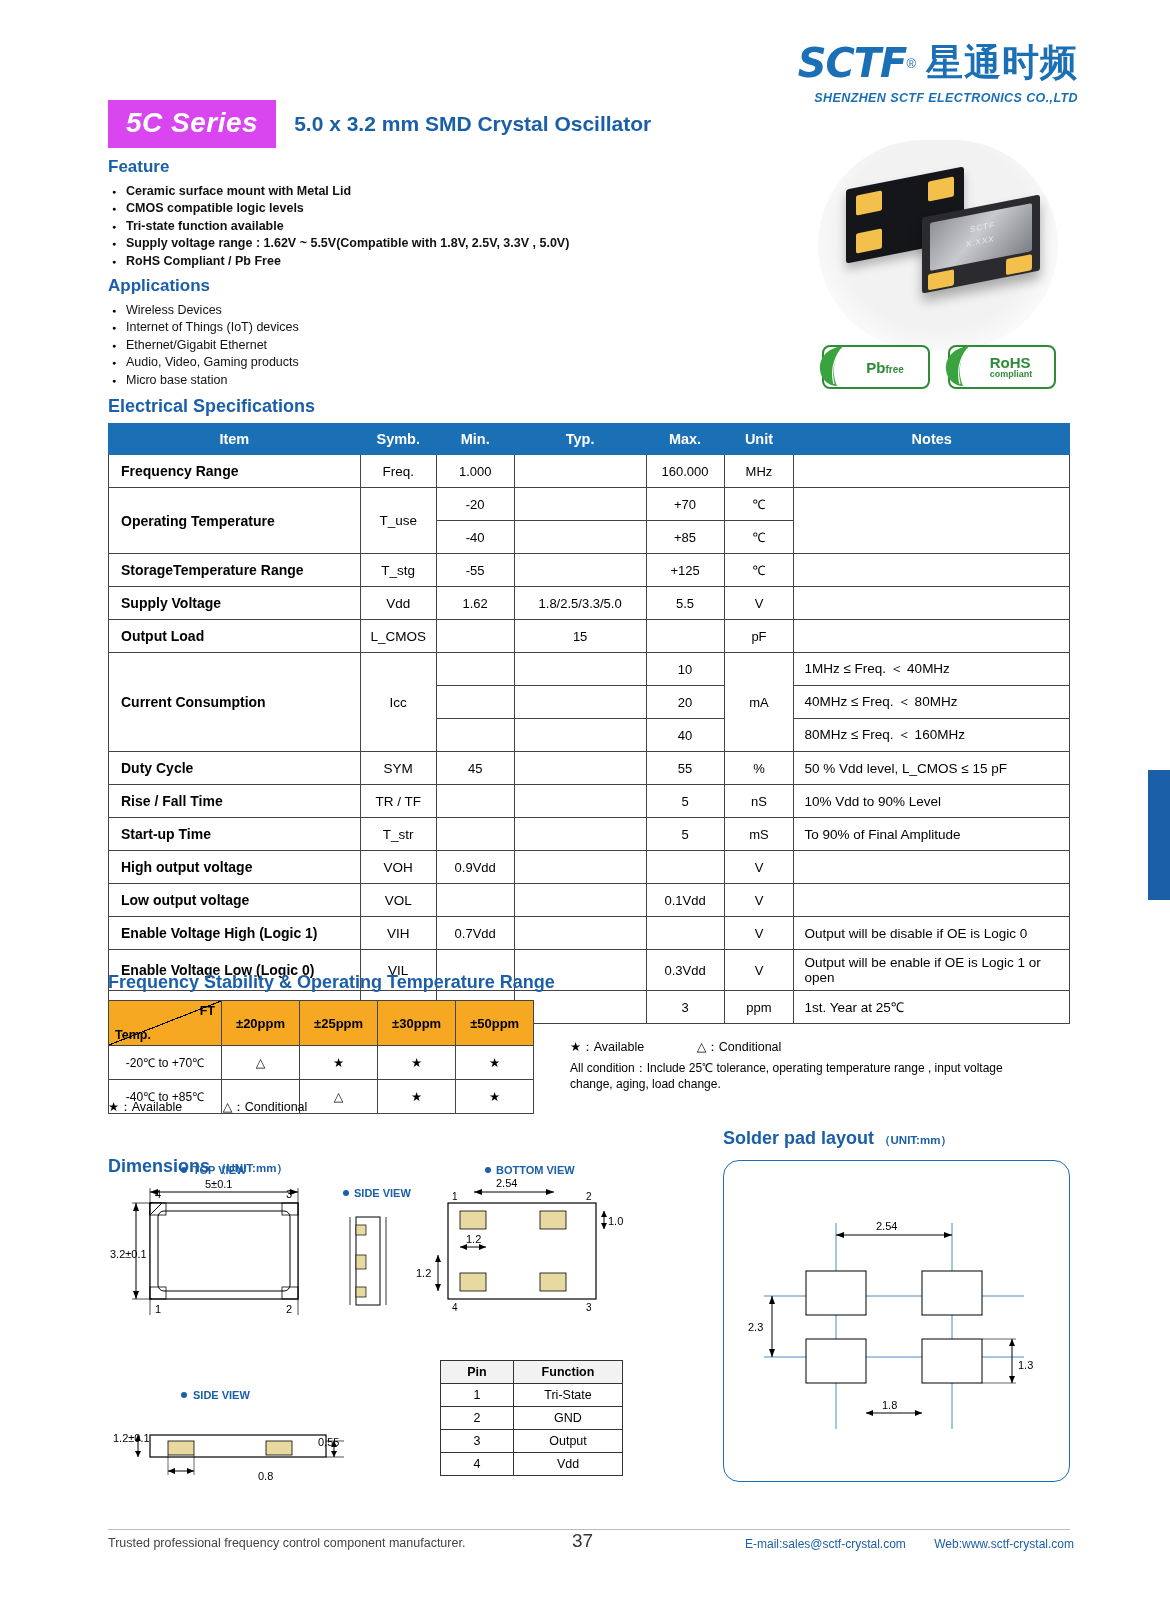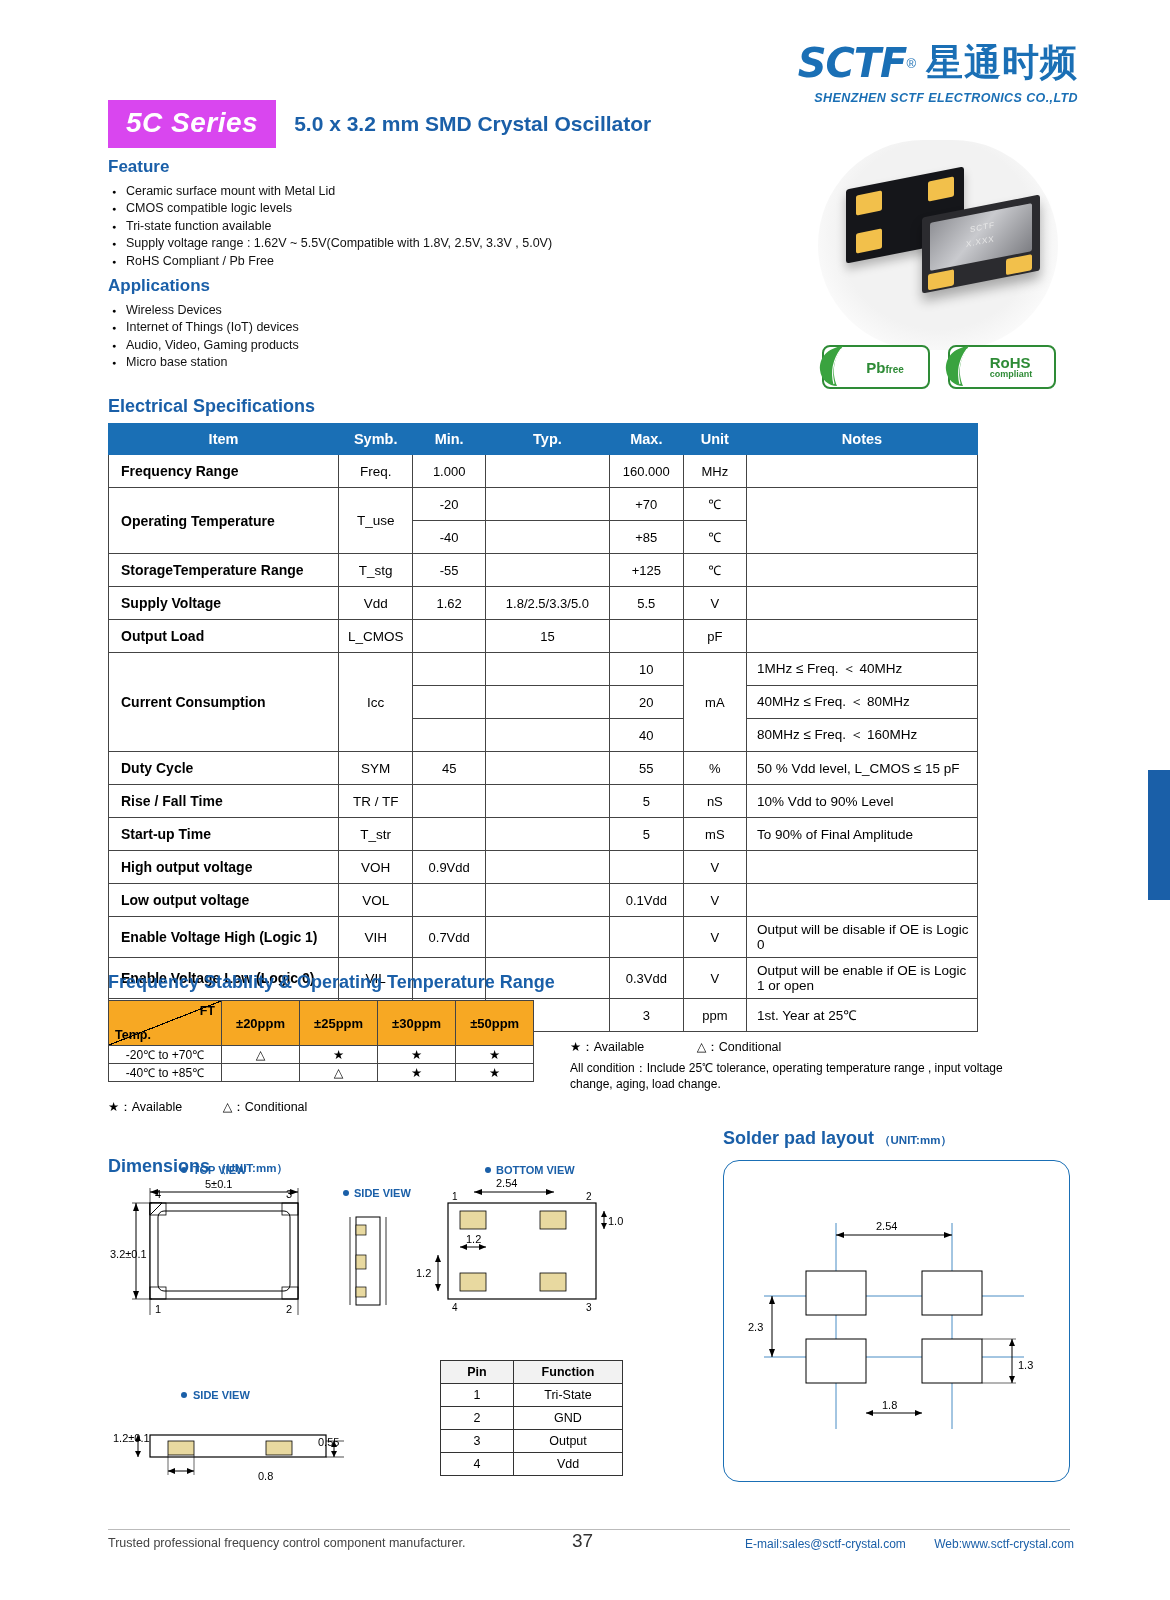--- a/index.html
+++ b/index.html
@@ -52,21 +52,21 @@
   #solder-head { position:absolute; left:723px; top:1128px; font-size:18px; }
   .unit-note { font-size:11.5px; color:#1a5fa8; font-weight:bold; }
 
   ul.bullets { list-style:none; margin:0; padding:0; }
   ul.bullets li {
     font-size:12.5px; line-height:17.4px; color:#111; position:relative; padding-left:16px;
   }
   ul.bullets li:before {
     content:"●"; position:absolute; left:2px; top:0; font-size:7px; line-height:17.4px; color:#000;
   }
-  #feature-list { position:absolute; left:110px; top:183px; width:600px; }
+  #feature-list { position:absolute; left:110px; top:183px; width:600px;font-weight:bold; }
   #applications-list { position:absolute; left:110px; top:302px; width:600px; }
 
   
   .prod-img {
     position:absolute; left:818px; top:140px; width:240px; height:210px;
     background:radial-gradient(ellipse at 50% 45%, #f2f2f2 0%, #f2f2f2 58%, #fafafa 74%, #ffffff 86%);
     border-radius:120px;
   }
   .chip {
     position:absolute; border-radius:3px;
@@ -107,42 +107,42 @@
   .badge .leaf {
     position:absolute; left:-7px; top:-3px; width:30px; height:44px;
   }
   .badge-text { font-weight:bold; color:#2e8b36; font-size:15px; padding-left:18px; line-height:1; }
   .badge-text small { font-size:9px; display:block; font-weight:bold; }
   .badge-text .inline-small { font-size:10px; font-weight:bold; }
 
   
   table { border-collapse:collapse; }
   #spec-table {
-    position:absolute; left:108px; top:423px; width:870px;
+    position:absolute; left:108px; top:423px; width:962px;
     font-size:13px;
   }
   #spec-table th {
     background:#1a6fb5; color:#fff; font-size:14.5px; font-weight:bold;
     border:1px solid #1a6fb5; padding:7px 4px; text-align:center;
   }
   #spec-table td {
     border:1px solid #444; padding:5px 6px; text-align:center; height:22px;
   }
   #spec-table td.item { text-align:left; font-weight:bold; font-size:14px; padding-left:12px; }
   #spec-table td.notes { text-align:left; padding-left:10px; font-size:13.5px; }
   #spec-table td.sym { font-size:13.5px; }
 
   #ft-table {
     position:absolute; left:108px; top:1000px; font-size:12.5px;
   }
   #ft-table th, #ft-table td { border:1px solid #444; text-align:center; }
   #ft-table th {
     background:#f7a823; color:#000; font-weight:bold; font-size:13px; padding:6px 14px;
   }
-  #ft-table td { padding:0 10px; font-size:12.5px; }
+  #ft-table td { padding:8px 10px; font-size:12.5px; }
   #ft-table td.rowhdr { font-weight:normal; font-size:12px; }
   .corner-cell {
     position:relative; width:112px; height:44px; background:#f7a823; padding:0 !important;
   }
   .corner-cell .ft { position:absolute; right:6px; top:3px; font-weight:bold; font-size:12.5px; }
   .corner-cell .tmp { position:absolute; left:6px; bottom:3px; font-weight:bold; font-size:12.5px; }
   .corner-cell .diag {
     position:absolute; left:0; top:0; width:100%; height:100%;
     background:linear-gradient(to bottom right, transparent 49.3%, #000 49.3%, #000 50.7%, transparent 50.7%);
   }
@@ -202,20 +202,21 @@
     <li>CMOS compatible logic levels</li>
     <li>Tri-state function available</li>
     <li>Supply voltage range : 1.62V ~ 5.5V(Compatible with 1.8V, 2.5V, 3.3V , 5.0V)</li>
     <li>RoHS Compliant / Pb Free</li>
   </ul>
 
   <div class="sec-head" id="applications-head">Applications</div>
   <ul class="bullets" id="applications-list">
     <li>Wireless Devices</li>
     <li>Internet of Things (IoT) devices</li>
+    <li>Ethernet/Gigabit Ethernet</li>
     <li>Audio, Video, Gaming products</li>
     <li>Micro base station</li>
   </ul>
 
   <div class="prod-img">
     <div class="chip chip-back">
       <div class="pad" style="left:10px; top:8px;"></div>
       <div class="pad" style="left:82px; top:8px;"></div>
       <div class="pad" style="left:10px; top:46px;"></div>
       <div class="pad" style="left:82px; top:46px;"></div>

